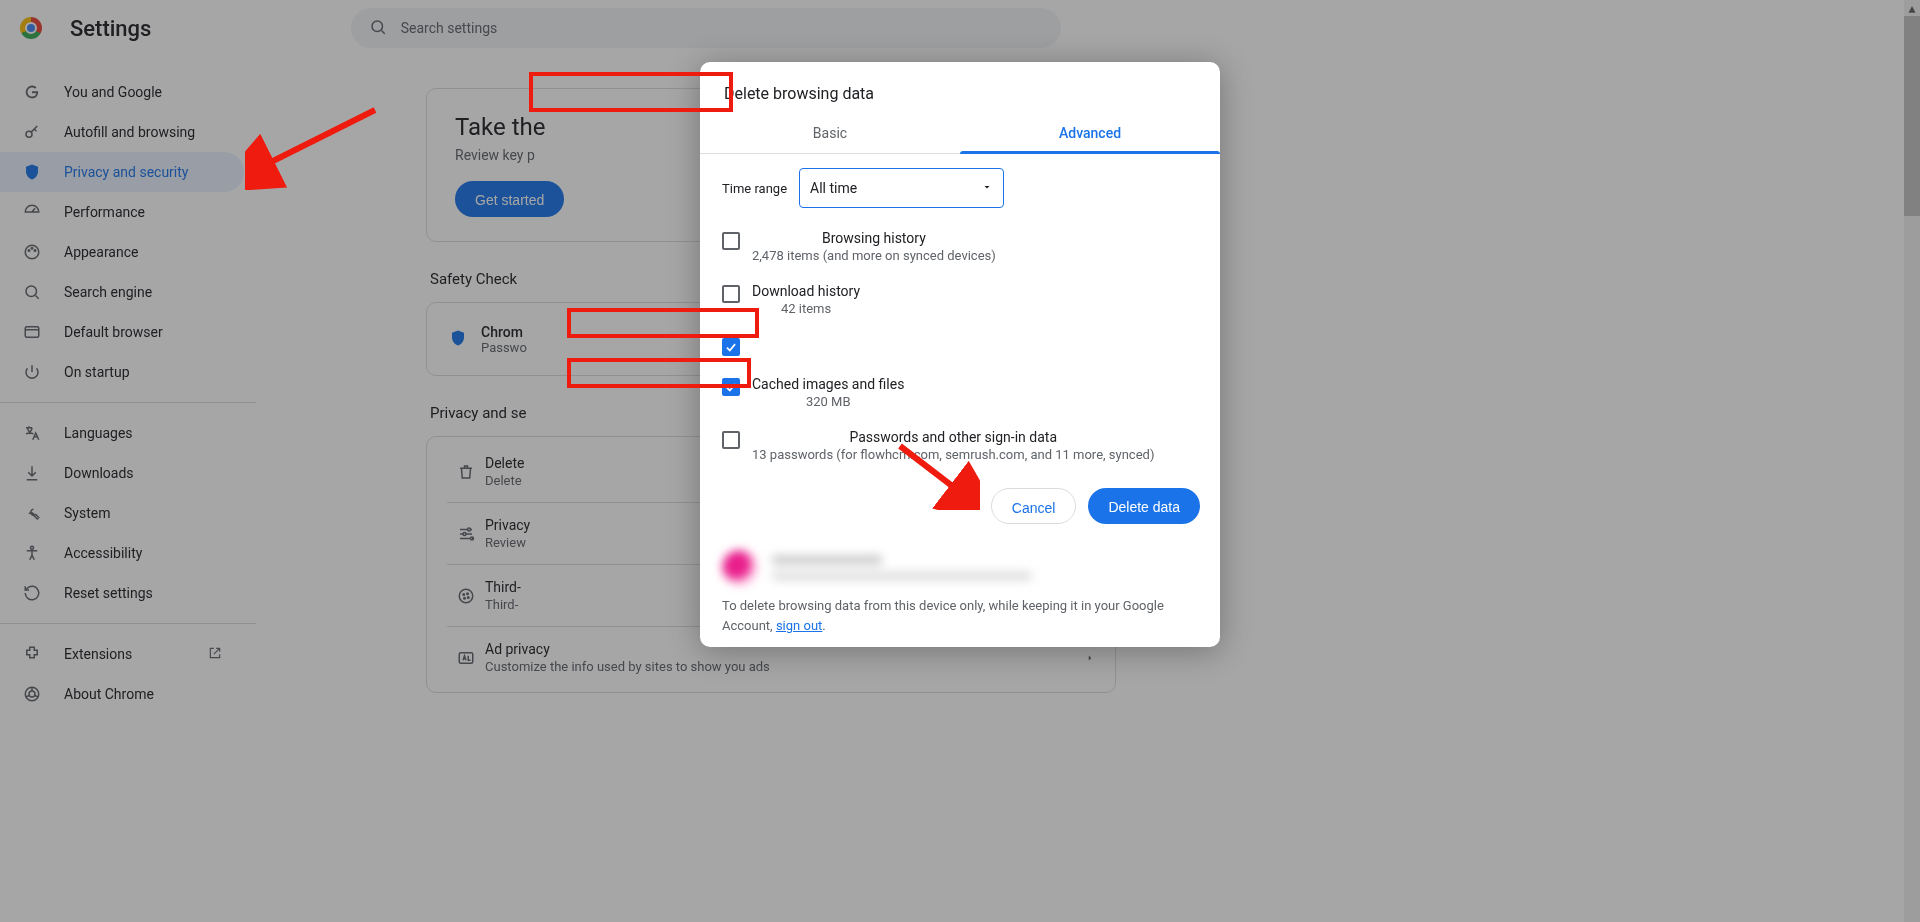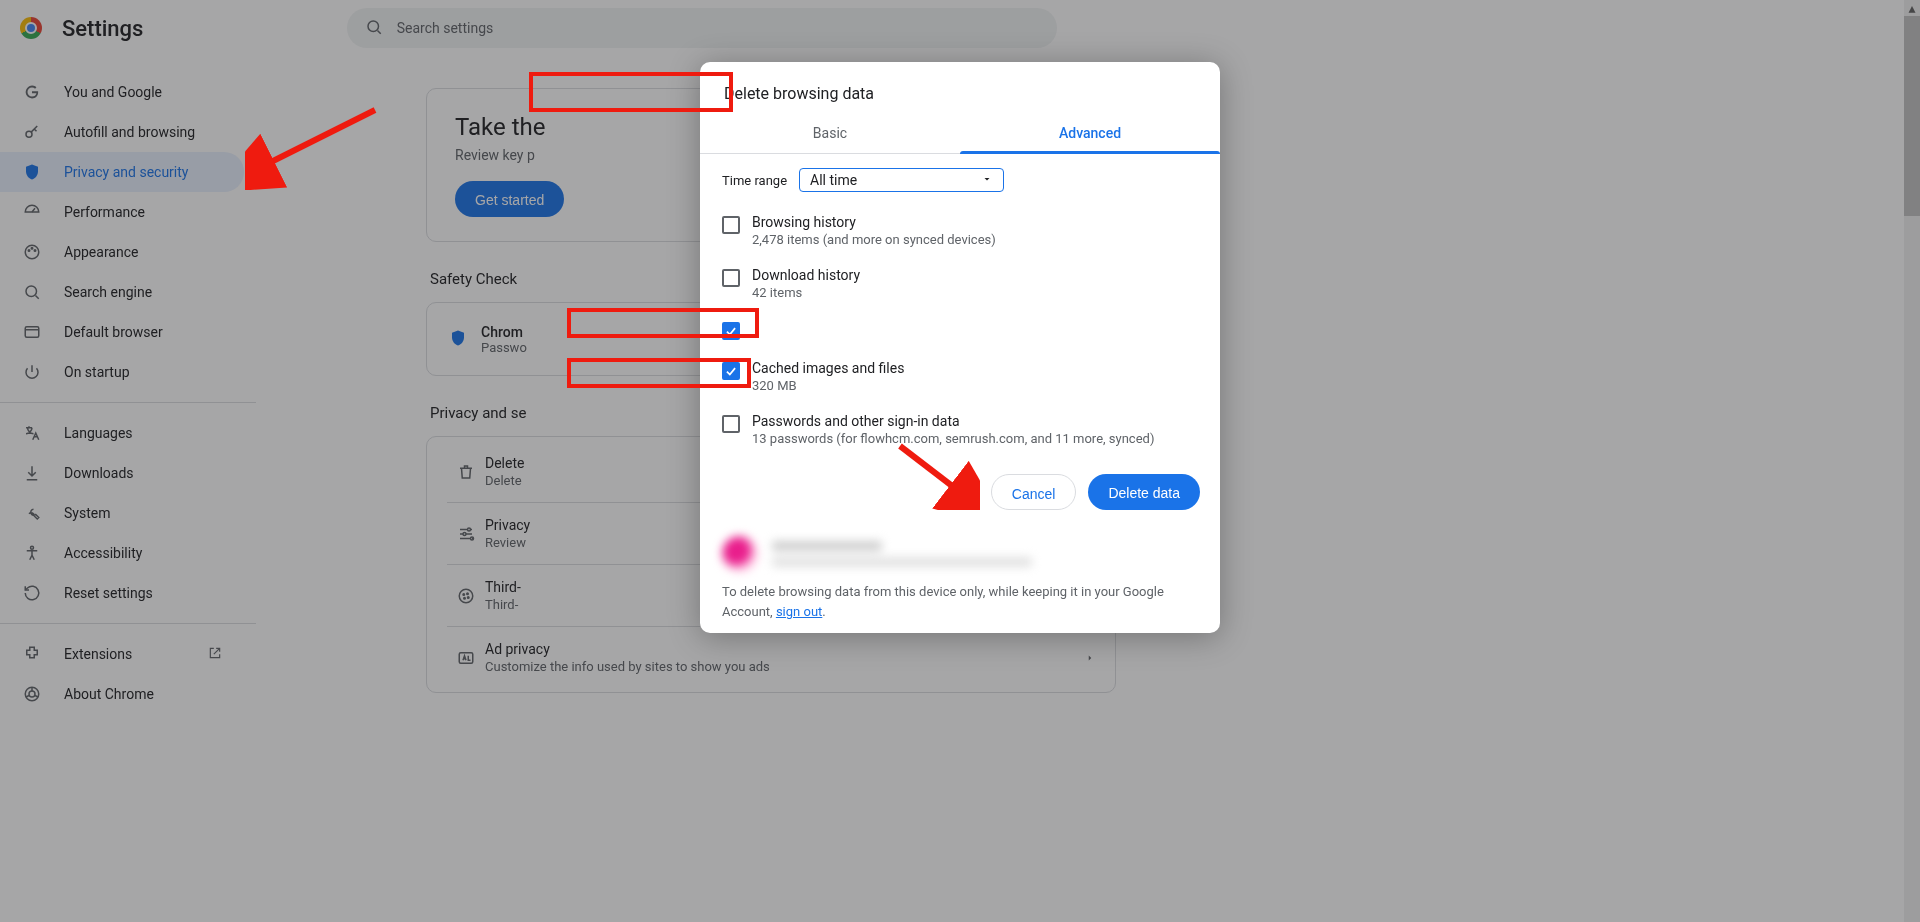--- a/index.html
+++ b/index.html
@@ -20,21 +20,21 @@
   html,body{margin:0;padding:0;height:100%;width:100%;}
   body{
     font-family:"Segoe UI",Roboto,Arial,sans-serif;
     color:var(--g-text);
     background:var(--g-bg);
     font-size:14px;
     overflow:hidden;
   }
   
   .app{display:flex;flex-direction:column;height:922px;width:1920px;position:relative;}
-  .topbar{height:56px;display:flex;align-items:center;padding:0 20px;}
+  .topbar{height:56px;display:flex;align-items:center;padding:0 20px;gap:8px;}
   .chrome-logo{width:22px;height:22px;border-radius:50%;background:conic-gradient(#ea4335 0 120deg,#34a853 120deg 240deg,#fbbc05 240deg 360deg);position:relative;margin-right:20px;}
   .chrome-logo::after{content:"";position:absolute;inset:5px;border-radius:50%;background:#4285f4;border:2px solid #fff;}
   .app-title{font-size:22px;font-weight:500;}
   .search-wrap{margin-left:auto;margin-right:auto;width:710px;height:40px;background:var(--g-search-bg);border-radius:40px;display:flex;align-items:center;padding:0 18px;color:var(--g-text-sec);position:relative;left:-150px;}
   .search-wrap .s-icon{margin-right:14px;}
   .body{flex:1;display:flex;min-height:0;}
   .sidebar{width:256px;padding-top:16px;flex:none;overflow:hidden;}
   .side-item{height:40px;display:flex;align-items:center;padding:0 22px;border-radius:0 20px 20px 0;margin-right:12px;cursor:pointer;color:var(--g-text);gap:22px;}
   .side-item .s-icon{width:20px;display:flex;justify-content:center;color:var(--g-text-sec);}
   .side-item.active{background:var(--g-side-active-bg);color:var(--g-side-active-fg);}
@@ -66,24 +66,24 @@
   .dialog{
     position:absolute;left:50%;top:62px;transform:translateX(-50%);
     width:520px;background:#fff;border-radius:10px;box-shadow:0 4px 32px rgba(0,0,0,0.3);
     display:flex;flex-direction:column;overflow:hidden;
   }
   .dlg-title{font-size:16px;padding:22px 24px 10px;}
   .dlg-tabs{display:flex;border-bottom:1px solid var(--g-border);}
   .dlg-tab{flex:1;text-align:center;padding:12px 0;font-size:14px;color:var(--g-text-sec);cursor:pointer;position:relative;}
   .dlg-tab.active{color:var(--g-blue);font-weight:500;}
   .dlg-tab.active::after{content:"";position:absolute;left:0;right:0;bottom:-1px;height:3px;background:var(--g-blue);border-radius:3px 3px 0 0;}
-  .dlg-scroll{max-height:320px;overflow:auto;padding:14px 22px 4px 22px;position:relative;}
+  .dlg-scroll{max-height:320px;overflow:auto;padding:14px 22px 4px 22px;position:relative;text-align:center;}
   .time-row{display:flex;align-items:center;gap:12px;margin-bottom:12px;}
   .time-label{font-size:13px;color:var(--g-text);}
-  .time-select{flex:0 0 205px;height:24px;border:1px solid var(--g-blue);border-radius:4px;display:flex;align-items:center;justify-content:space-between;padding:0 10px;color:var(--g-text);cursor:pointer;font-size:14px;}
+  .time-select{flex:0 0 205px;height:40px;border:1px solid var(--g-blue);border-radius:4px;display:flex;align-items:center;justify-content:space-between;padding:0 10px;color:var(--g-text);cursor:pointer;font-size:14px;}
   .check-item{display:flex;align-items:flex-start;gap:12px;padding:10px 0;}
   .chk{width:18px;height:18px;border:2px solid var(--g-text-sec);border-radius:2px;flex:none;display:flex;align-items:center;justify-content:center;margin-top:2px;cursor:pointer;}
   .chk.checked{background:var(--g-blue);border-color:var(--g-blue);}
   .chk.checked svg{color:#fff;}
   .chk svg{width:14px;height:14px;}
   .ci-text .t1{font-size:14px;color:var(--g-text);}
   .ci-text .t2{font-size:13px;color:var(--g-text-sec);margin-top:2px;}
   .dlg-foot{display:flex;justify-content:flex-end;gap:12px;padding:14px 20px 18px;align-items:center;}
   .dlg-note{font-size:13px;color:var(--g-text-sec);padding:0 22px 12px;line-height:1.5;}
   .dlg-note a{color:var(--g-blue);text-decoration:underline;cursor:pointer;}

